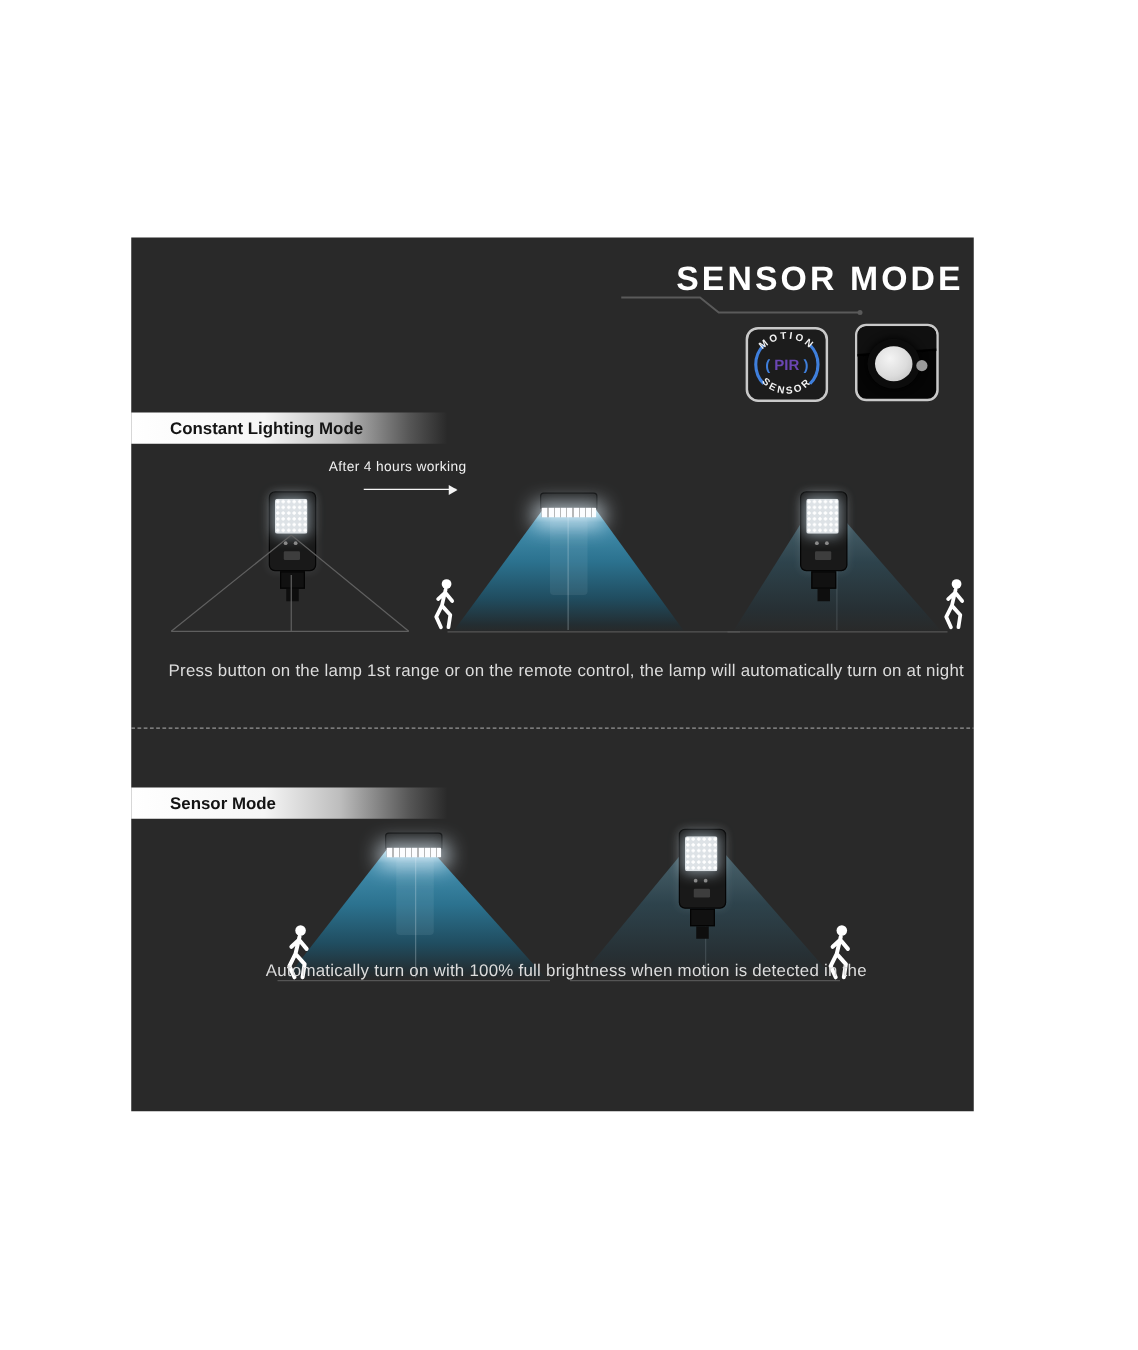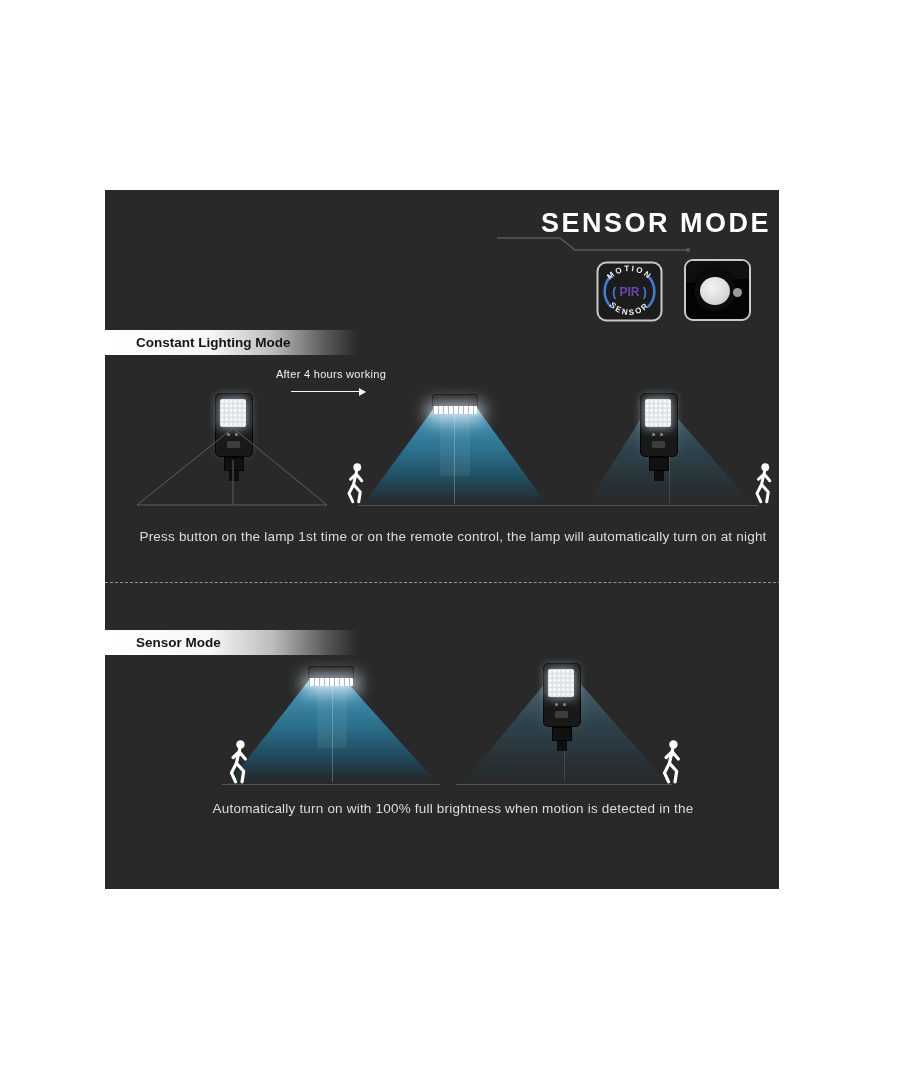--- a/index.html
+++ b/index.html
@@ -22,21 +22,21 @@
              box-shadow:0 0 0 6px #0c0c0c, 0 0 6px 7px rgba(0,0,0,.8); }
   .bp-dot { position:absolute; right:7px; top:27px; width:9px; height:9px; border-radius:50%; background:#9a9a9a; }
 
   
   .mode-bar { position:absolute; left:0; width:253px; height:25px; line-height:25px;
               background:linear-gradient(90deg,#ffffff 0%,#f6f6f6 42%,#bdbdbd 66%,#565656 88%,rgba(41,41,41,0) 100%);
               color:#141414; font-size:13.5px; font-weight:bold; padding-left:31px; white-space:nowrap;margin-top:24px; }
   .bar-1 { top:116px; } .bar-2 { top:416px; }
 
   
-  .arrow-note { position:absolute; left:158px; top:178px; width:136px; text-align:center;
+  .arrow-note { position:absolute; left:158px; top:178px; width:136px; 
                 color:#f0f0f0; font-size:11px; letter-spacing:0.3px; }
   .arrow-line { position:absolute; left:186px; top:201px; width:74px; height:1px; background:#f5f5f5; }
   .arrow-line::after { content:""; position:absolute; right:-1px; top:-3.5px; border-left:7px solid #f5f5f5;
                        border-top:4px solid transparent; border-bottom:4px solid transparent; }
 
   
   .cone { position:absolute; }
   .cone.bright { background:linear-gradient(to bottom, rgba(186,230,245,0.95) 0%, rgba(70,152,186,0.92) 10%,
                  rgba(44,122,154,0.9) 42%, rgba(30,86,110,0.8) 72%, rgba(22,54,68,0.3) 94%, rgba(22,54,68,0) 100%); }
   .cone.dim { background:linear-gradient(to bottom, rgba(130,195,220,0.38) 0%, rgba(55,120,148,0.33) 40%,
@@ -82,21 +82,21 @@
 
   .person { position:absolute; }
   .person svg { width:100%; height:100%; }
   .p-s1 { width:24px; height:42px; }
   .p-s2 { width:26px; height:47px; }
   .p-1 { left:238px; top:272px; } .p-2 { left:646px; top:272px; }
   .p-A { left:120px; top:548px; } .p-B { left:553px; top:548px; }
 
   .desc { position:absolute; left:0; width:100%; text-align:center; color:#dcdcdc;
           font-size:13.5px; line-height:21px; letter-spacing:0.2px; }
-  .desc-1 { top:336px; } .desc-2 { top:608px; }
+  .desc-1 { top:336px; } .desc-2 { top:576px; }
 
   .divider { position:absolute; left:0; top:392px; width:100%; height:0; border-top:1px dashed #969696; }
 </style>
 </head>
 <body>
 
 <div class="stage">
   <div class="panel">
 
     <svg class="circuit-svg" viewBox="0 0 215 28">
@@ -181,21 +181,21 @@
     <div class="ground ground-3"></div>
 
     <div class="person p-s1 p-2">
       <svg viewBox="0 0 32 56">
           <circle cx="19" cy="7" r="5.2" fill="#fff"></circle>
       <path d="M18 13 L14 30 M17.5 16 L25 25 M17.5 16 L10 23 M14 30 L23 40 L21 53 M14 30 L8 42 L13 53" stroke="#fff" stroke-width="4" fill="none" stroke-linecap="round" stroke-linejoin="round"></path>
         </svg>
     </div>
 
     <div class="desc desc-1">
-      <div>Press button on the lamp 1st time or on the remote control, the lamp will automatically turn on at night</div>
+      <div>Press button on the lamp 1st range or on the remote control, the lamp will automatically turn on at night</div>
     </div>
 
     <div class="divider"></div>
 
     <div class="mode-bar bar-2">Sensor Mode</div>
 
     <div class="cone bright cone-A"></div>
     <div class="ghost" style="left:212px; top:496px;"></div>
     <div class="lamp-side" style="left:203px; top:476px;">
       <div class="ls-top"></div>

